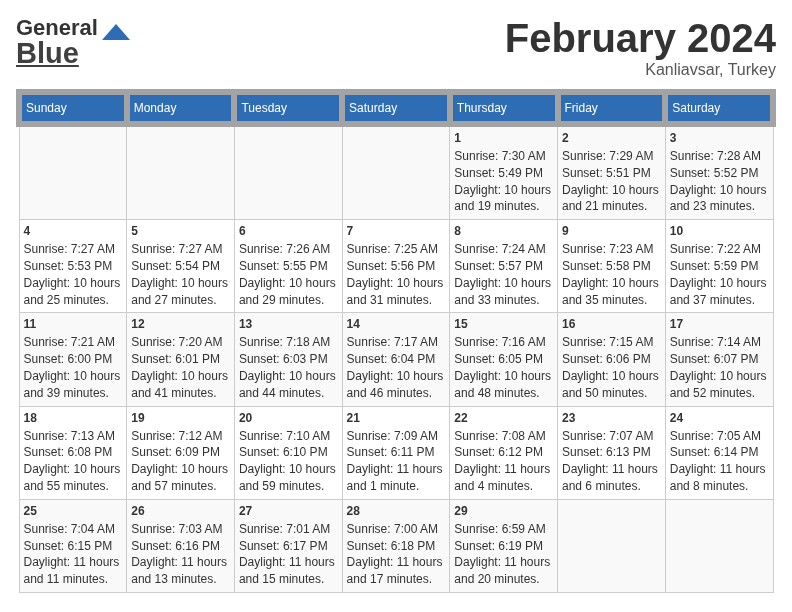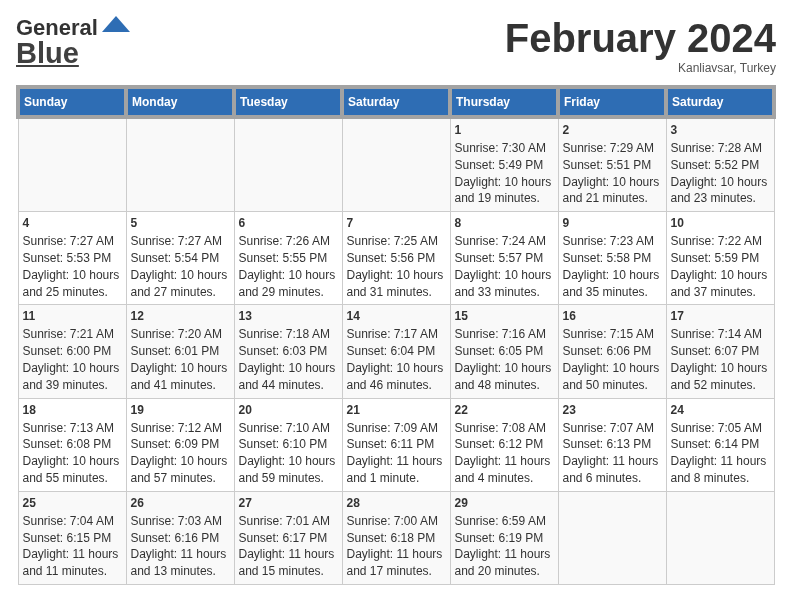--- a/index.html
+++ b/index.html
@@ -23,37 +23,37 @@
     }
     .title-block {
       text-align: right;
     }
     .title-block h1 {
       font-size: 40px;
       font-weight: bold;
       color: #333;
     }
     .title-block h2 {
-      font-size: 12px;
+      font-size: 16px;
       font-weight: normal;
       color: #555;
     }
     table {
       width: 100%;
       border-collapse: collapse;
       font-size: 11px;
     }
     thead tr th {
       background-color: #2e6db4;
       color: #fff;
       padding: 6px 4px;
       text-align: left;
       font-size: 12px;
-      font-weight: bold;
-      border: 4px solid #a3a3a3;
+      font-weight: normal;
+      border: 6px solid #a3a3a3;
     }
     tbody tr td {
       border: 1px solid #ccc;
       vertical-align: top;
       padding: 4px;
       min-height: 80px;
       width: calc(100% / 7);
     }
     tbody tr:nth-child(odd) td {
       background-color: #f9f9f9;
@@ -71,21 +71,21 @@
       font-size: 12px;
       color: #333;
       line-height: 1.4;
     }
   </style>
 </head>
 <body>
 
 <div class="header">
   <div class="logo">
-    <div style="display:flex; align-items:flex-start; gap:4px;">
+    <div style="display:flex; align-items:flex-end; gap:4px;">
       <span style="font-size:22px; font-weight:bold; color:#333; line-height:1.1;">General</span>
       <svg width="28" height="16" viewBox="0 0 28 16">
         <polygon points="0,16 14,0 28,16" fill="#2e6db4"></polygon>
       </svg>
     </div>
     <span style="font-size:29px; font-weight:bold; color:#404040; line-height:1.1; margin-top:-2px;text-decoration:underline;">Blue</span>
   </div>
   <div class="title-block">
     <h1>February 2024</h1>
     <h2>Kanliavsar, Turkey</h2>

